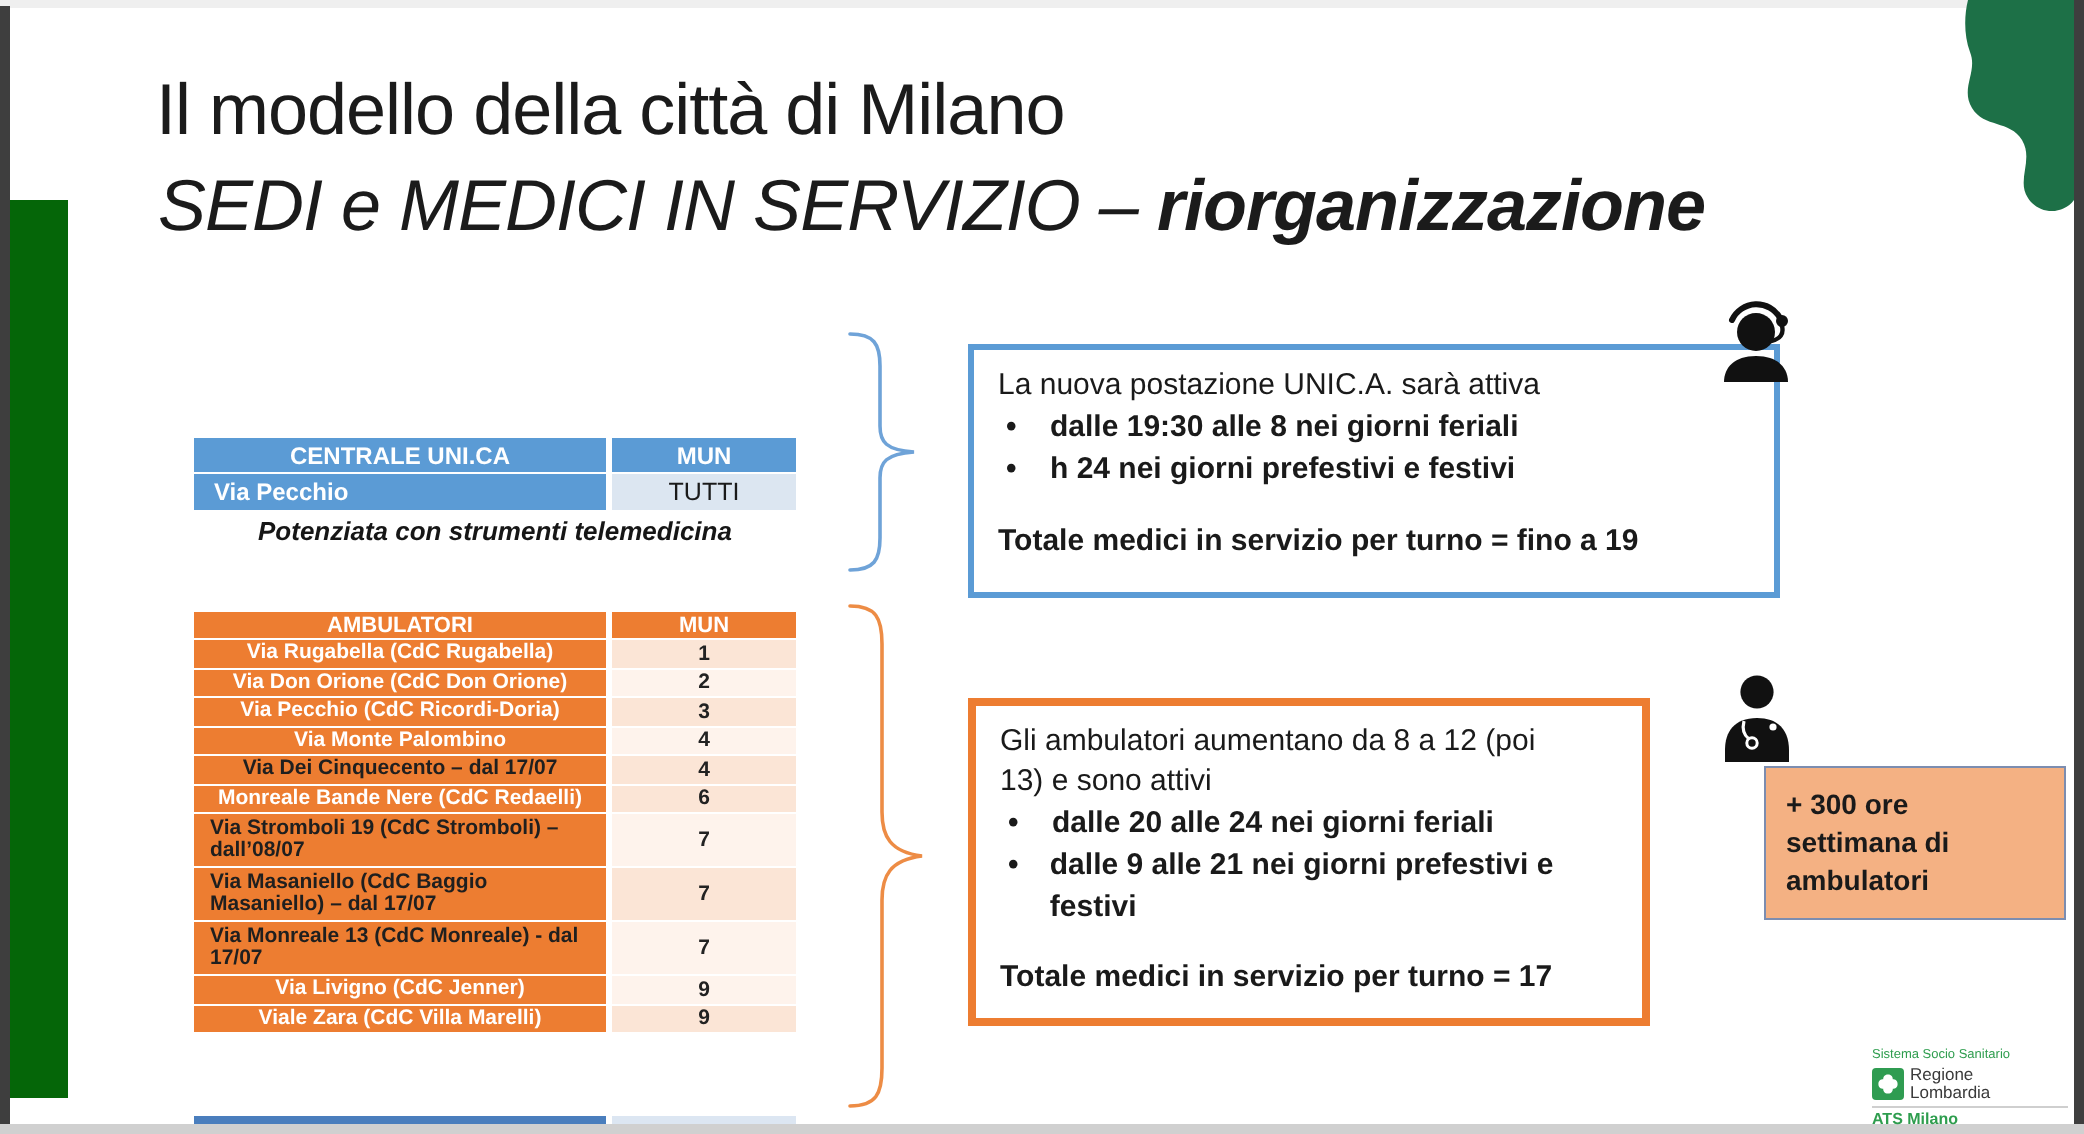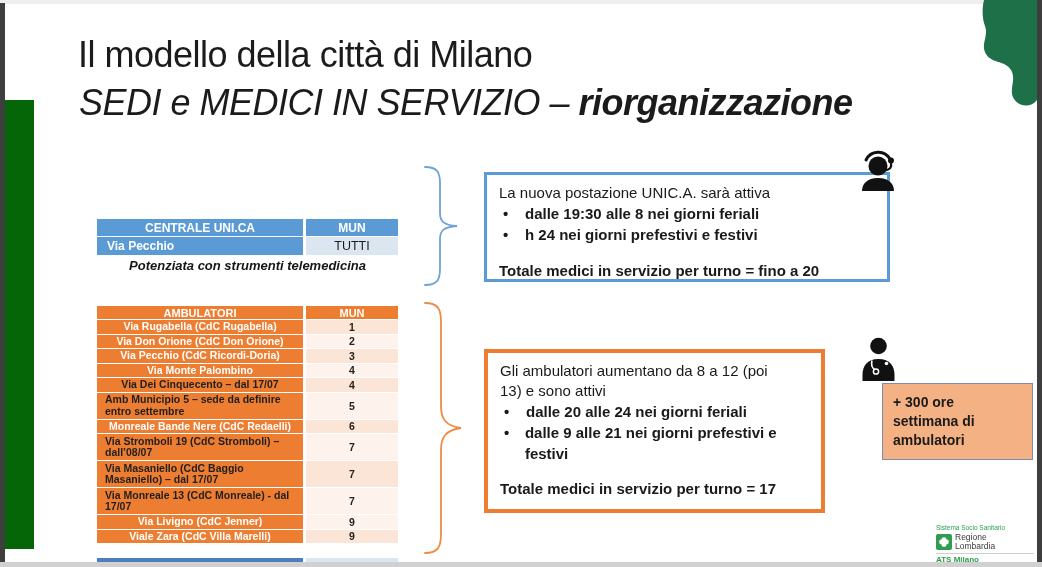--- a/index.html
+++ b/index.html
@@ -40,21 +40,21 @@
   .amb-row.tall .amb-name{justify-content:flex-start;text-align:left;padding:0 4px 0 8px;}
   .amb-mun{color:#222;font-weight:bold;font-size:10.5px;display:flex;align-items:center;justify-content:center;height:100%;}
   .band0{background:#FBE5D6;} .band1{background:#FEF3EC;}
   .cut1{position:absolute;left:97px;top:558px;width:206px;height:4px;background:#4A7EBD;}
   .cut2{position:absolute;left:306px;top:558px;width:92px;height:4px;background:#DCE6F2;}
   
   .brace-blue{position:absolute;left:421px;top:164px;width:40px;height:124px;}
   .brace-orange{position:absolute;left:421px;top:300px;width:44px;height:256px;}
   
   .box{position:absolute;box-sizing:border-box;background:#fff;font-size:15px;color:#1a1a1a;padding:8px 12px;}
-  .box-blue{left:484px;top:172px;width:406px;height:110px;border:3px solid #5B9BD5;}
+  .box-blue{left:484px;top:172px;width:406px;height:127px;border:3px solid #5B9BD5;}
   .box-orange{left:484px;top:349px;width:341px;height:164px;border:4px solid #ED7D31;}
   .box .intro{line-height:20px;}
   .box-orange .intro{padding-right:30px;}
   .bullet{display:flex;line-height:21px;font-weight:bold;}
   .bullet .dot{width:26px;padding-left:4px;box-sizing:border-box;font-weight:bold;}
   .total{font-weight:bold;line-height:20px;}
   .box-blue .total{margin-top:16px;}
   .box-orange .total{margin-top:15px;}
   
   .callout{position:absolute;left:882px;top:383px;width:151px;height:77px;box-sizing:border-box;
@@ -120,24 +120,20 @@
           <div class="amb-mun band0">3</div>
         </div>
         <div class="amb-row">
           <div class="amb-name">Via Monte Palombino</div>
           <div class="amb-mun band1">4</div>
         </div>
         <div class="amb-row hl">
           <div class="amb-name">Via Dei Cinquecento – dal 17/07</div>
           <div class="amb-mun band0">4</div>
         </div>
-        <div class="amb-row tall hl">
-          <div class="amb-name">Amb Municipio 5 – sede da definire entro settembre</div>
-          <div class="amb-mun band1">5</div>
-        </div>
         <div class="amb-row">
           <div class="amb-name">Monreale Bande Nere (CdC Redaelli)</div>
           <div class="amb-mun band0">6</div>
         </div>
         <div class="amb-row tall hl">
           <div class="amb-name">Via Stromboli 19 (CdC Stromboli) – dall’08/07</div>
           <div class="amb-mun band1">7</div>
         </div>
         <div class="amb-row tall hl">
           <div class="amb-name">Via Masaniello (CdC Baggio Masaniello) – dal 17/07</div>
@@ -170,21 +166,21 @@
   <div class="box box-blue">
     <div class="intro">La nuova postazione UNIC.A. sarà attiva</div>
     <div class="bullet">
       <span class="dot">•</span>
       <span>dalle 19:30 alle 8 nei giorni feriali</span>
     </div>
     <div class="bullet">
       <span class="dot">•</span>
       <span>h 24 nei giorni prefestivi e festivi</span>
     </div>
-    <div class="total">Totale medici in servizio per turno = fino a 20</div>
+    <div class="total">Totale medici in servizio per turno = fino a 19</div>
   </div>
 
   <div class="box box-orange">
     <div class="intro">Gli ambulatori aumentano da 8 a 12 (poi 13) e sono attivi</div>
     <div class="bullet">
       <span class="dot">•</span>
       <span>dalle 20 alle 24 nei giorni feriali</span>
     </div>
     <div class="bullet">
       <span class="dot">•</span>

